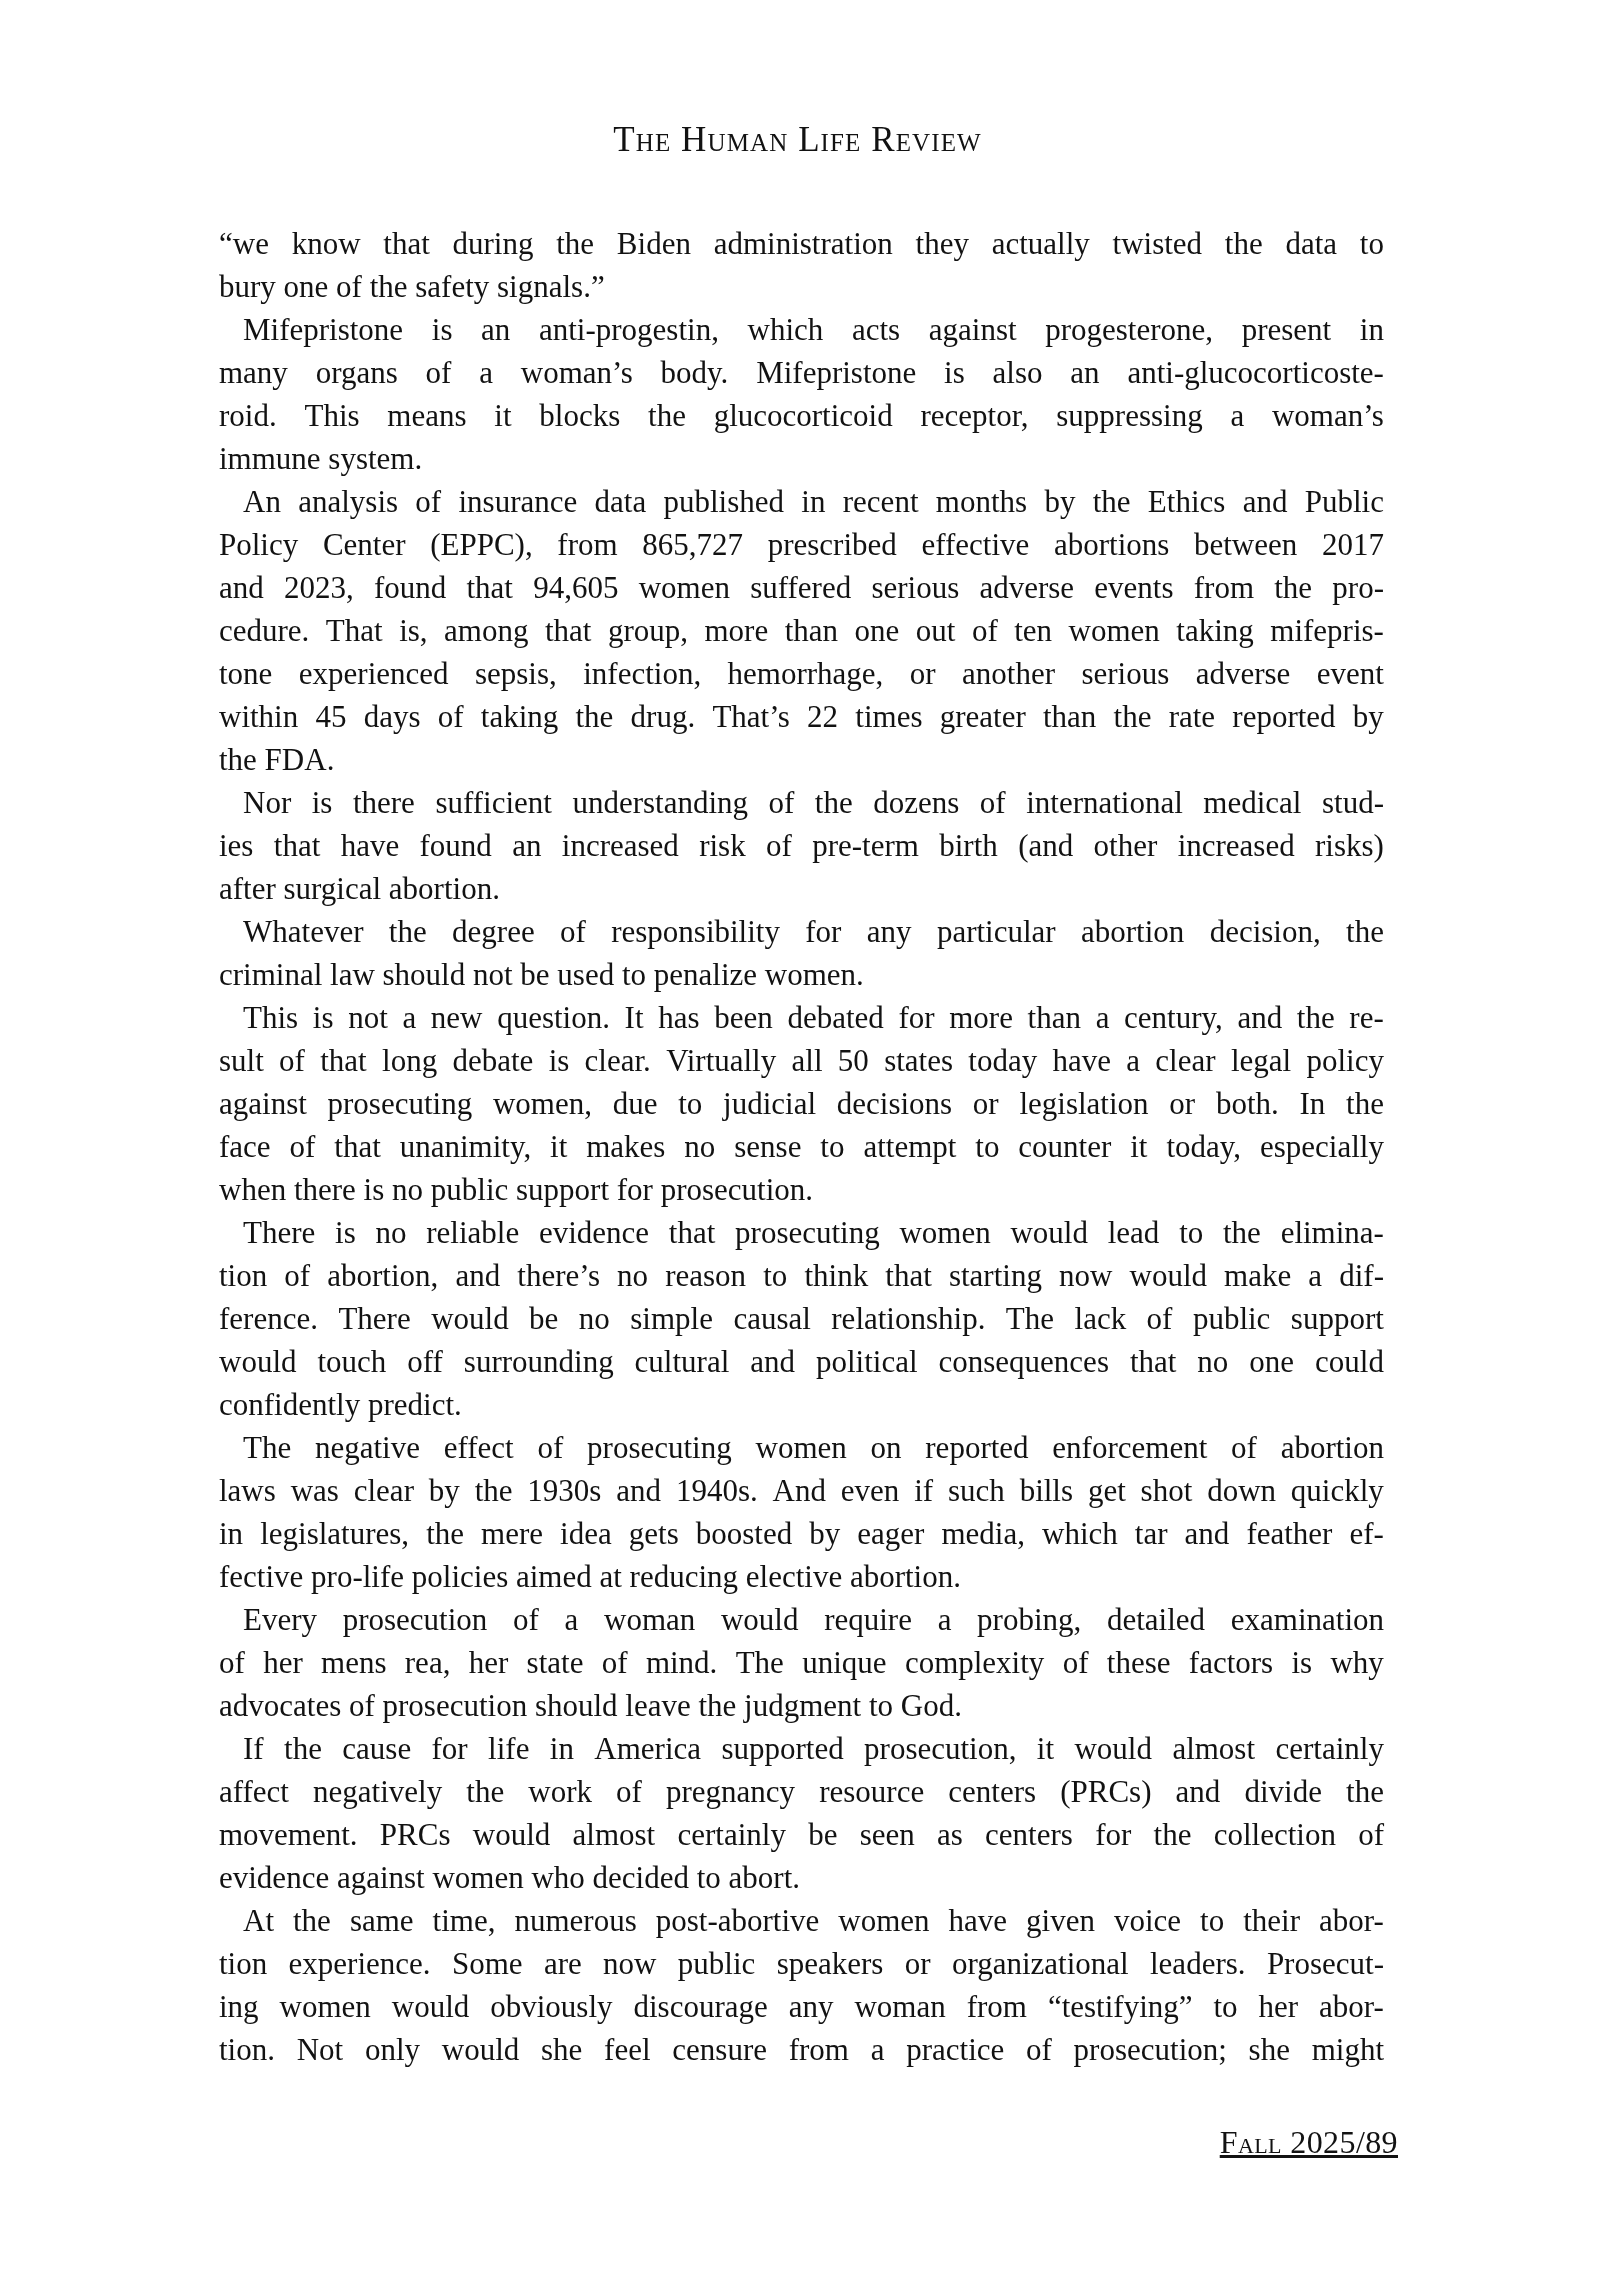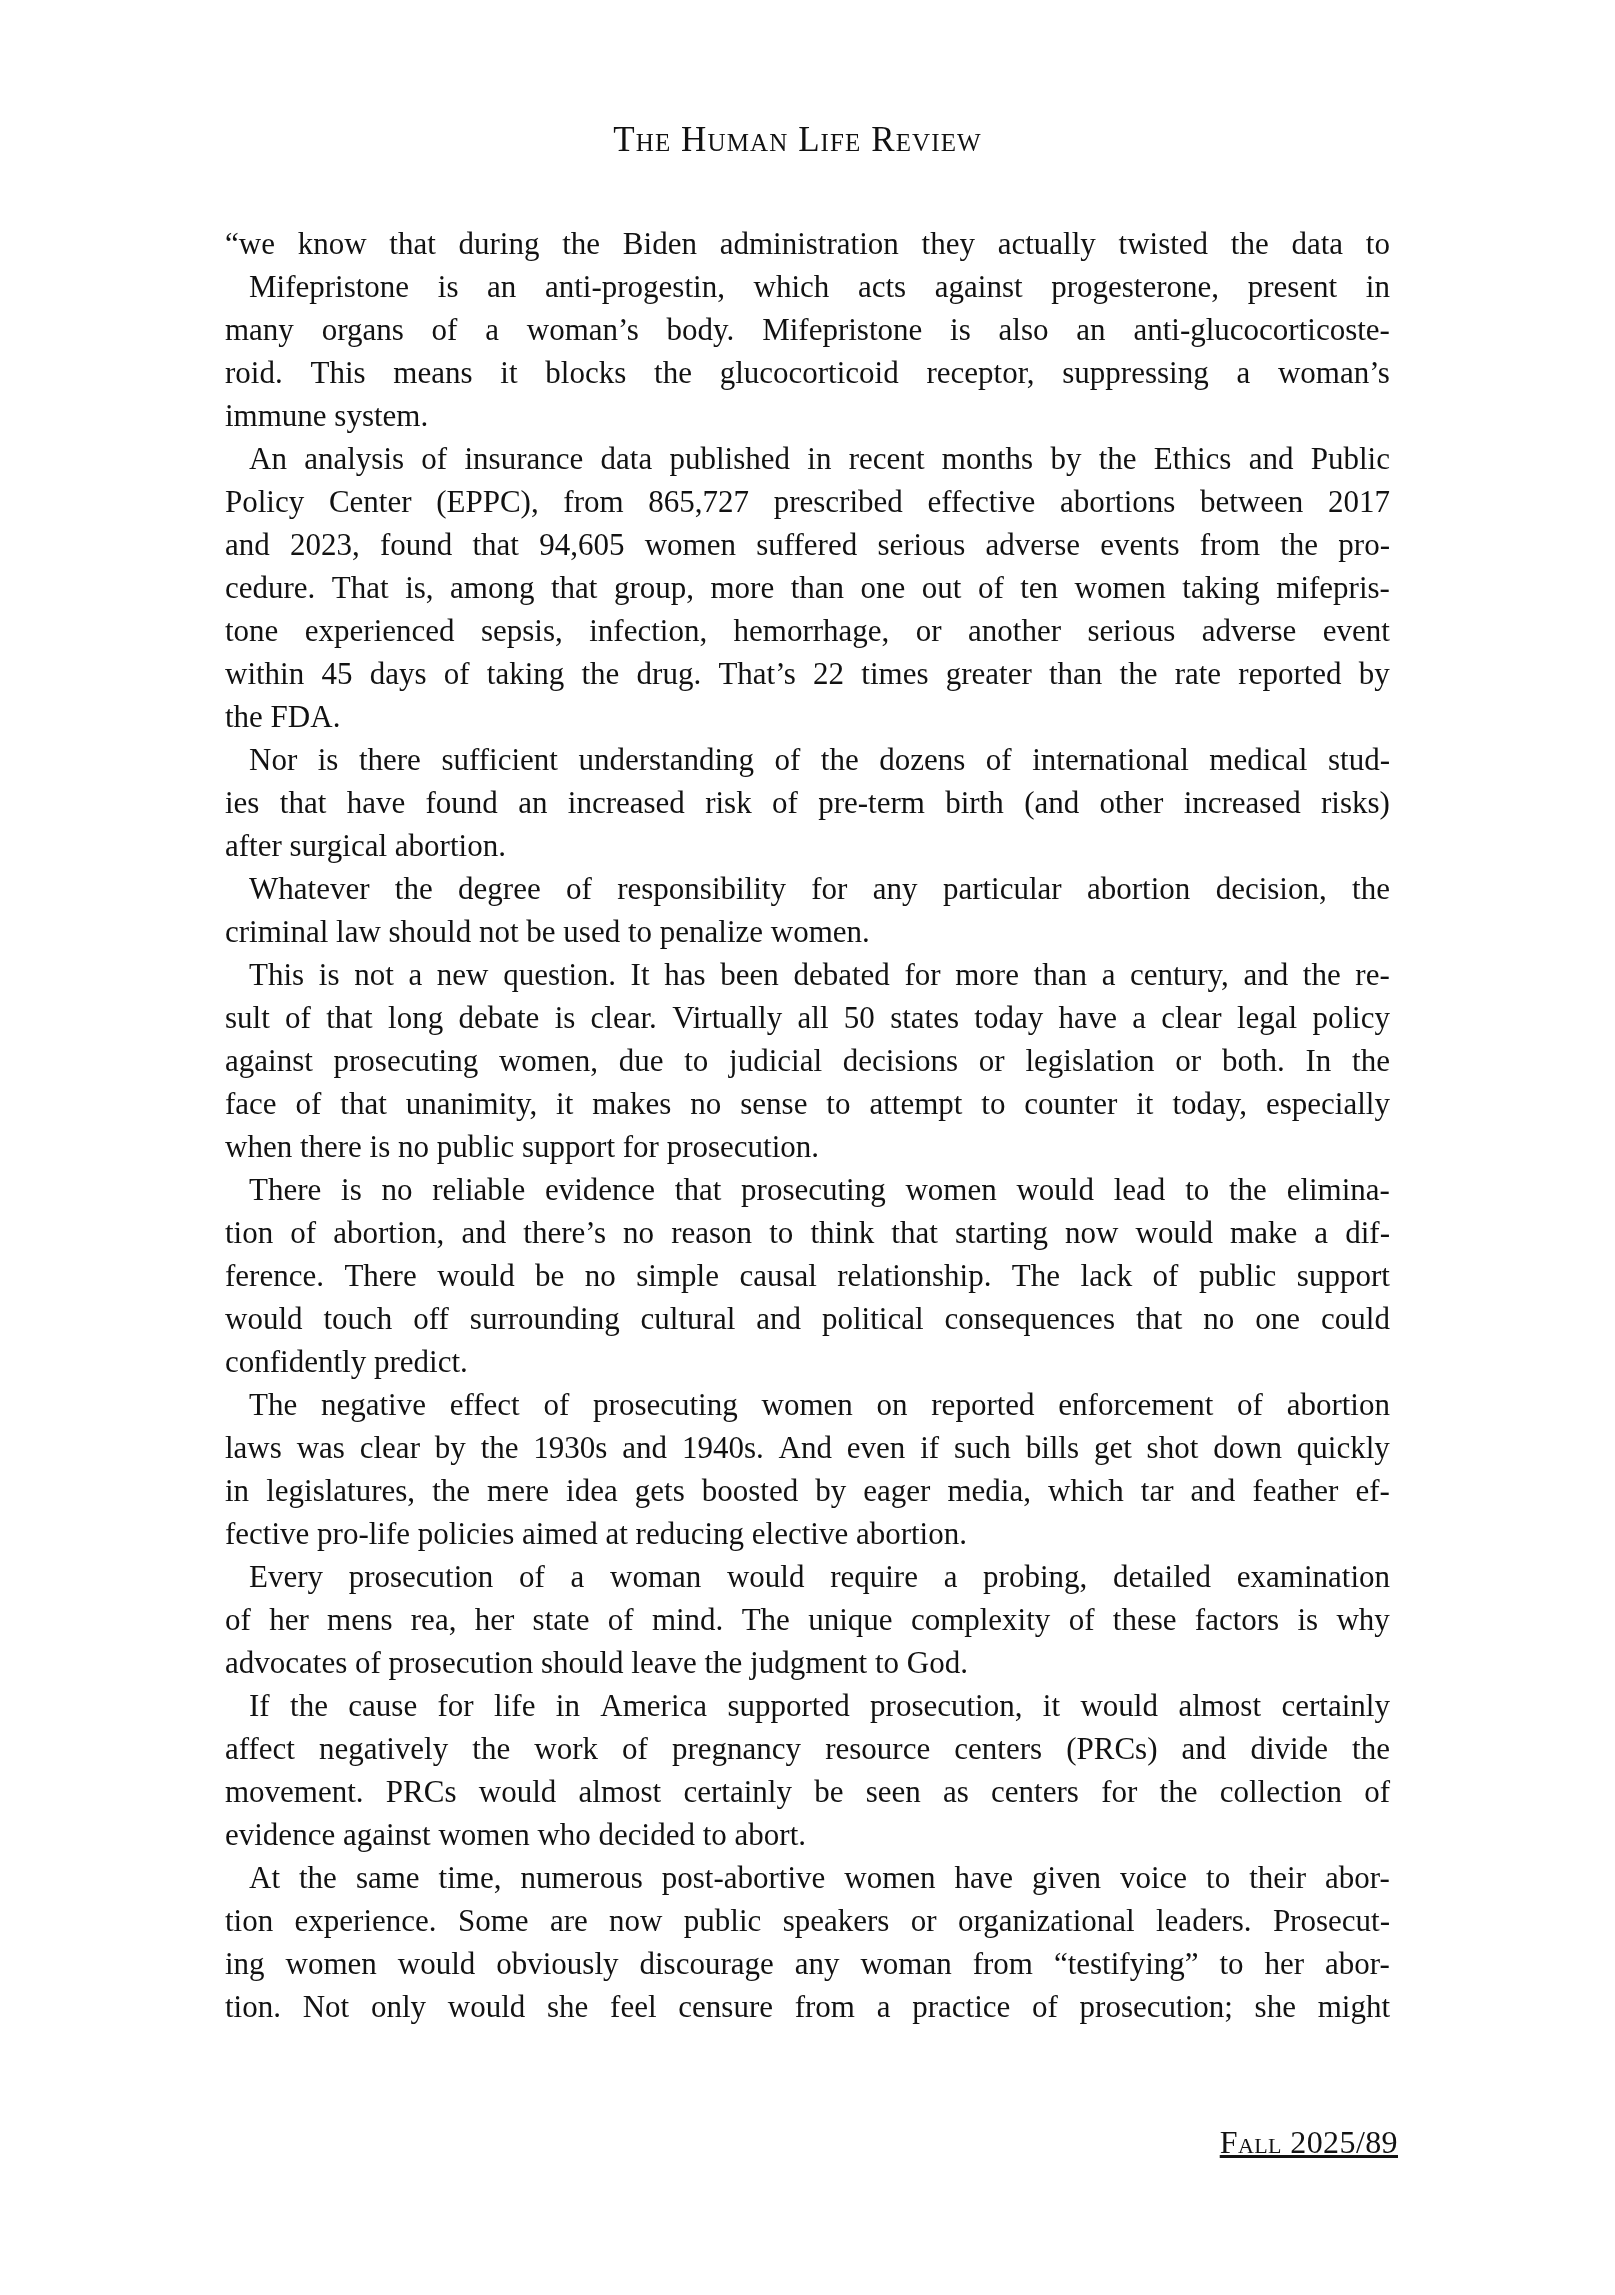--- a/index.html
+++ b/index.html
@@ -23,21 +23,21 @@
     top: 121px;
     width: 1165px;
     text-align: center;
     font-variant: small-caps;
     font-size: 35px;
     line-height: 1.1;
     letter-spacing: 1.1px;
   }
   .body-text {
     position: absolute;
-    left: 225px;
+    left: 219px;
     top: 222px;
     width: 1165px;
   }
   .para { margin: 0; padding: 0; }
   .line {
     height: 43px;
     line-height: 43px;
     font-size: 31px;
     box-sizing: border-box;
     width: 100%;
@@ -63,20 +63,21 @@
 </style>
 </head>
 <body>
 
 <div class="page">
   <div class="running-header">The Human Life Review</div>
 
   <div class="body-text">
       <div class="para">
         <div class="line j"><span>“we</span><span>know</span><span>that</span><span>during</span><span>the</span><span>Biden</span><span>administration</span><span>they</span><span>actually</span><span>twisted</span><span>the</span><span>data</span><span>to</span></div>
+        <div class="line">bury one of the safety signals.”</div>
       </div>
       <div class="para">
         <div class="line j indent"><span>Mifepristone</span><span>is</span><span>an</span><span>anti-progestin,</span><span>which</span><span>acts</span><span>against</span><span>progesterone,</span><span>present</span><span>in</span></div>
         <div class="line j"><span>many</span><span>organs</span><span>of</span><span>a</span><span>woman’s</span><span>body.</span><span>Mifepristone</span><span>is</span><span>also</span><span>an</span><span>anti-glucocorticoste-</span></div>
         <div class="line j"><span>roid.</span><span>This</span><span>means</span><span>it</span><span>blocks</span><span>the</span><span>glucocorticoid</span><span>receptor,</span><span>suppressing</span><span>a</span><span>woman’s</span></div>
         <div class="line">immune system.</div>
       </div>
       <div class="para">
         <div class="line j indent"><span>An</span><span>analysis</span><span>of</span><span>insurance</span><span>data</span><span>published</span><span>in</span><span>recent</span><span>months</span><span>by</span><span>the</span><span>Ethics</span><span>and</span><span>Public</span></div>
         <div class="line j"><span>Policy</span><span>Center</span><span>(EPPC),</span><span>from</span><span>865,727</span><span>prescribed</span><span>effective</span><span>abortions</span><span>between</span><span>2017</span></div>

